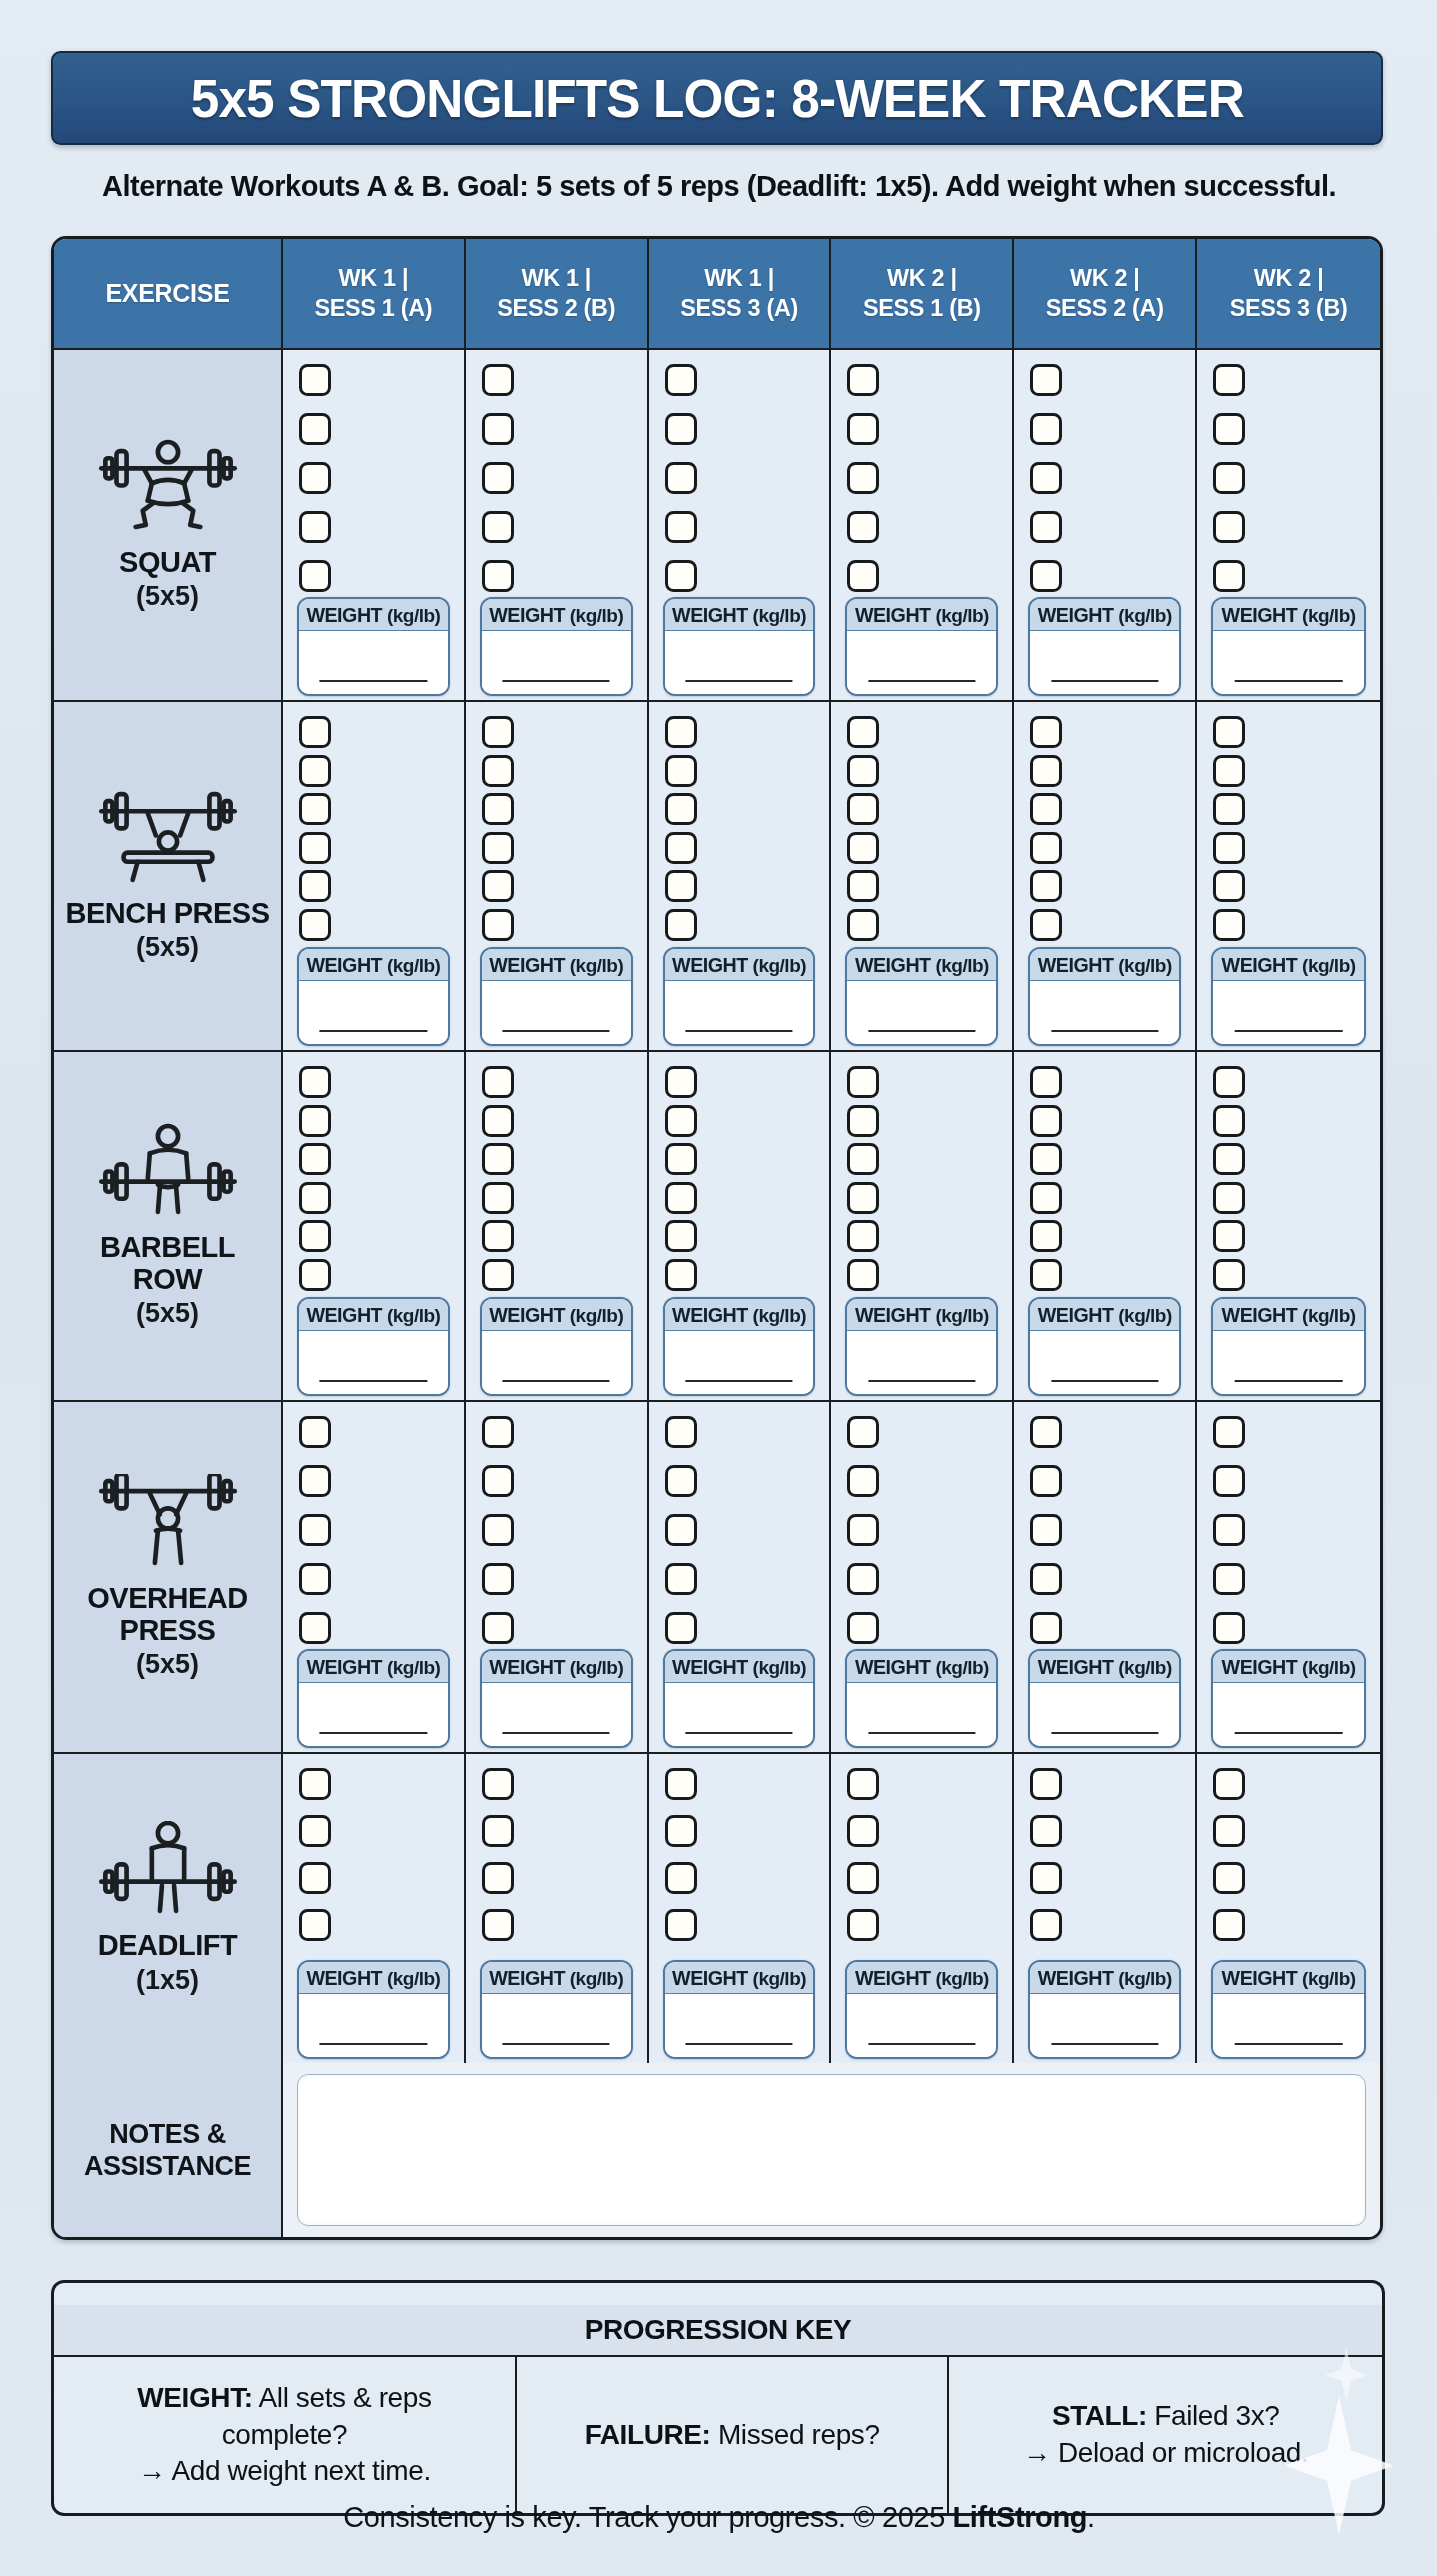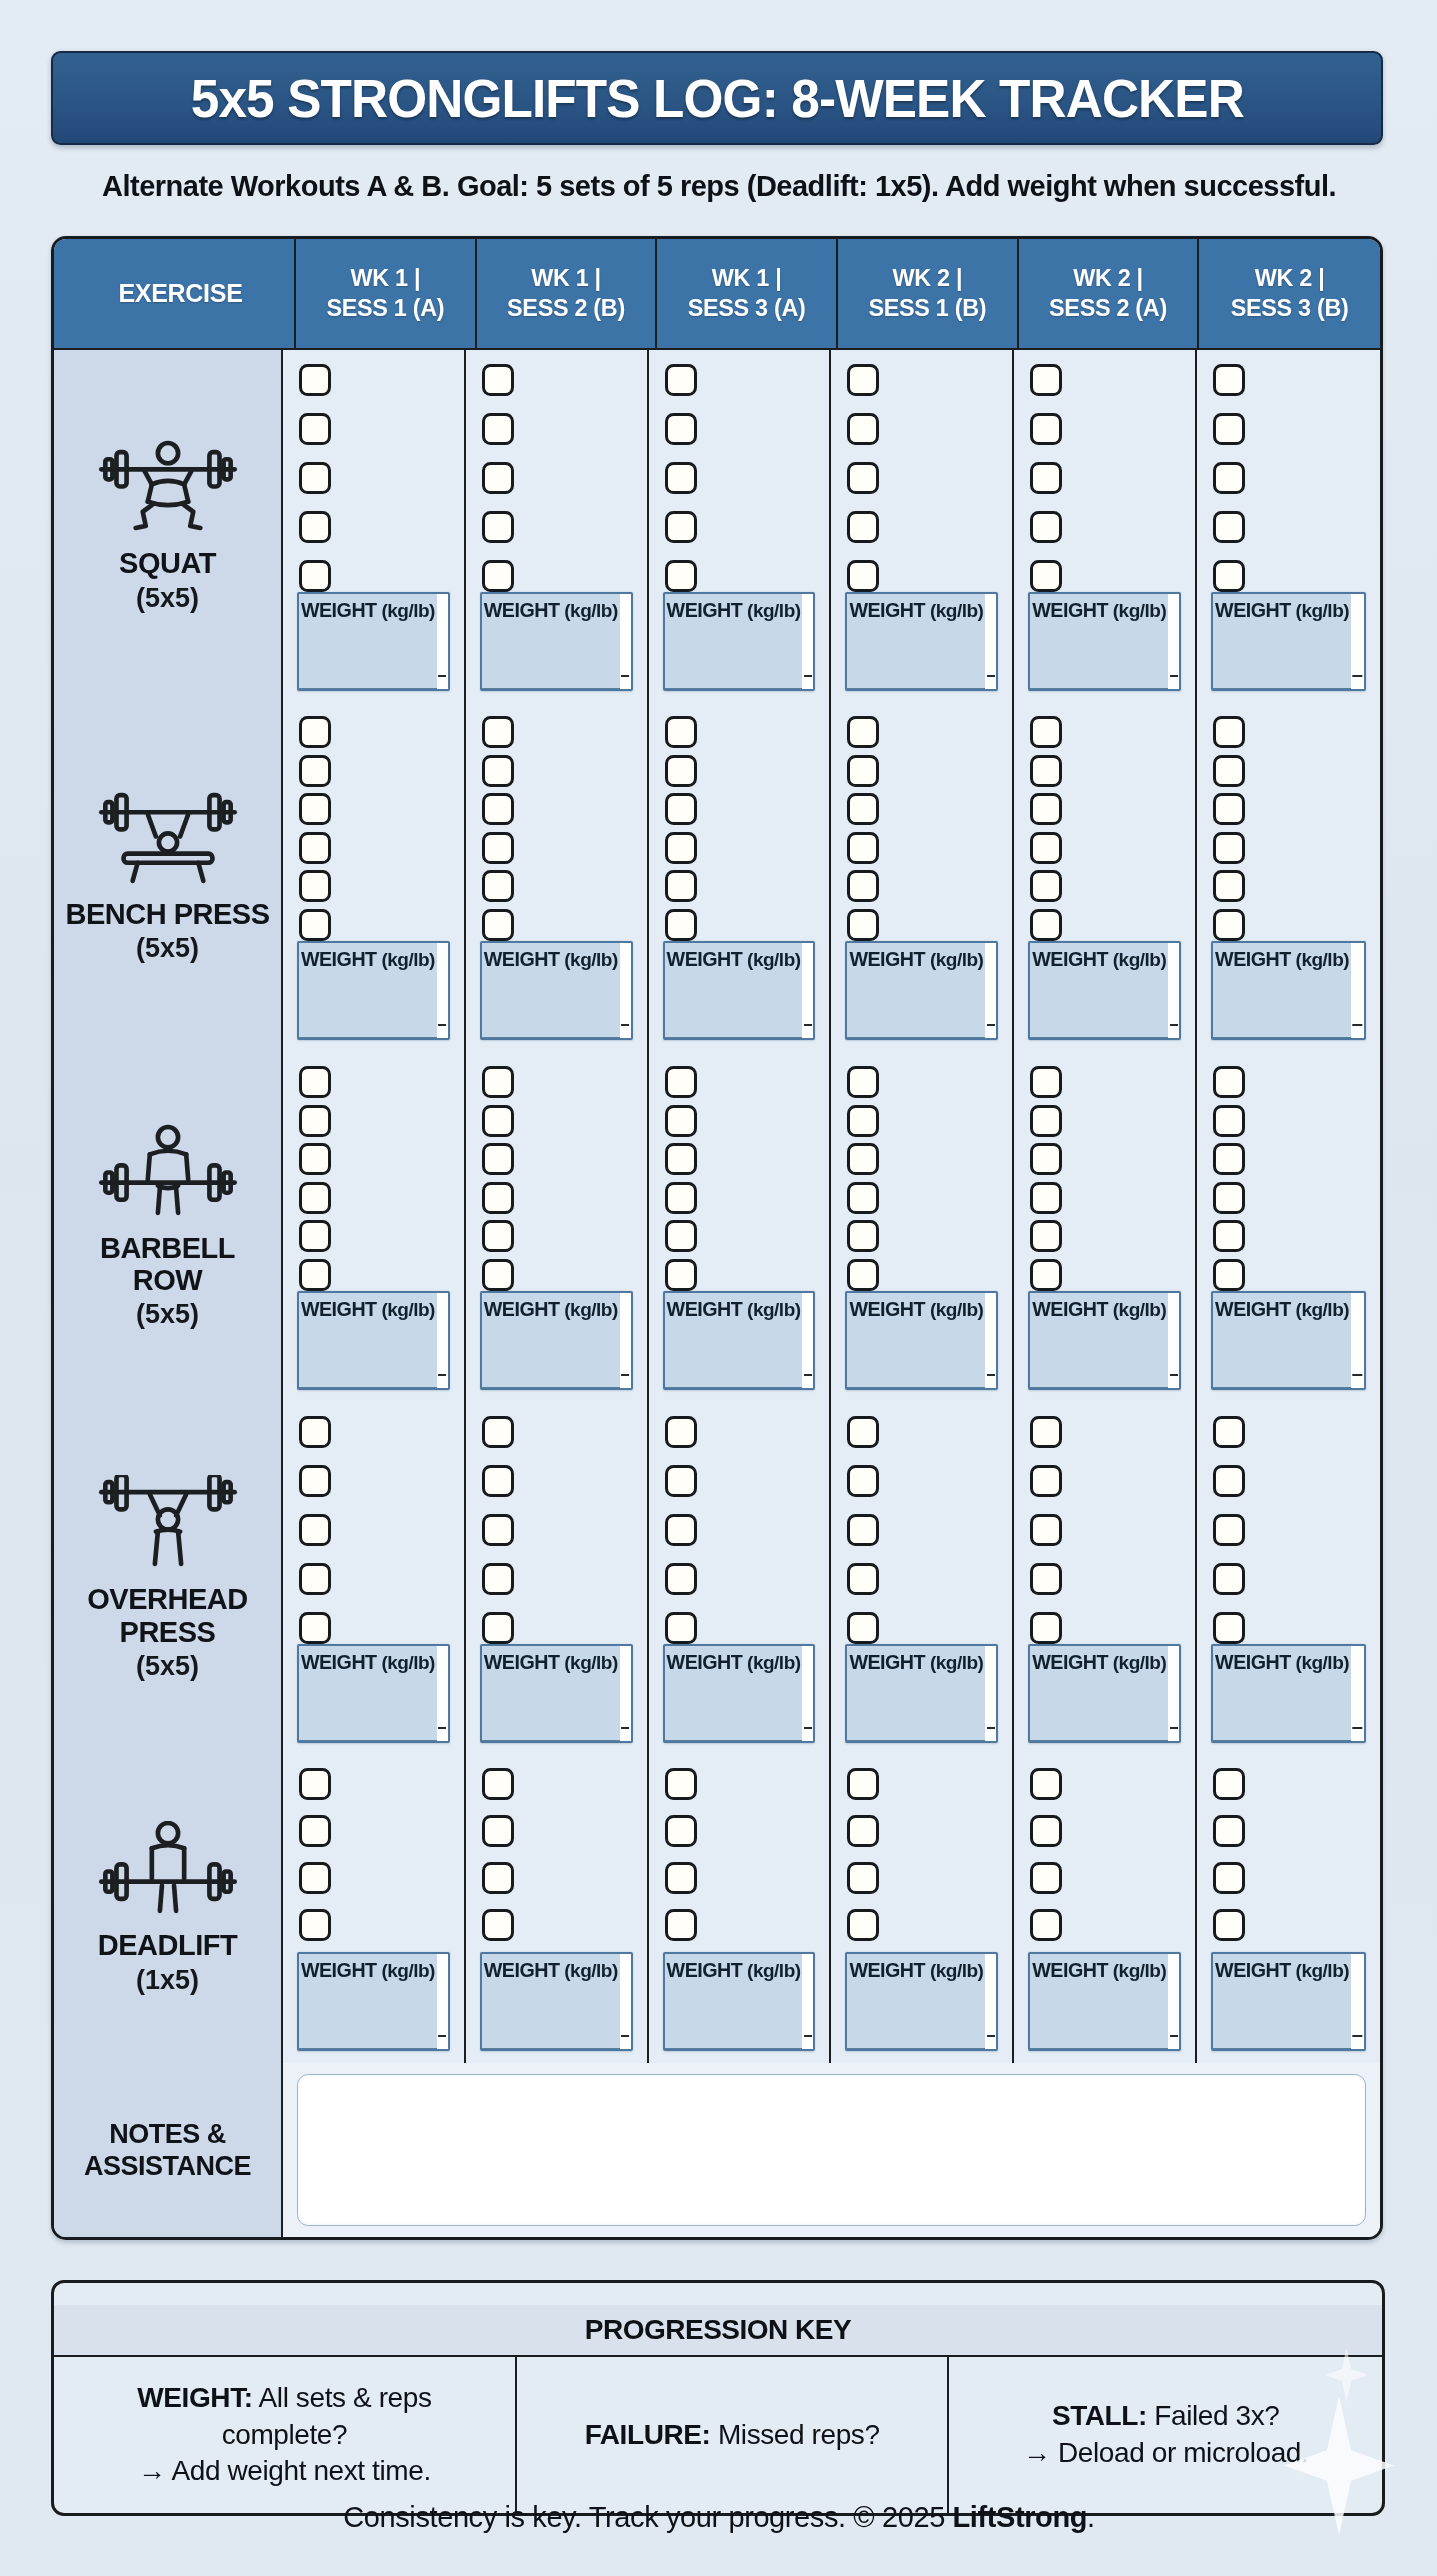--- a/index.html
+++ b/index.html
@@ -28,35 +28,35 @@
   
   .log-table{
     position:absolute;left:51px;top:236px;width:1326px;
     border:3.7px solid #191c1f;border-radius:15px;overflow:hidden;
     background:#e4edf6;box-shadow:0 2.8px 4.7px rgba(20,40,70,.2);
   }
   .t-row{display:grid;grid-template-columns:229px repeat(6,1fr);border-bottom:2.8px solid #1b1e21;}
   .t-row:last-child{border-bottom:none;}
   .cell{border-right:2.8px solid #1b1e21;position:relative;}
   .cell:last-child{border-right:none;}
-  .head-row{height:109px;background:#3d74a8;padding-left:13px;}
+  .head-row{height:109px;background:#3d74a8;}
   .h-cell{display:flex;flex-direction:column;align-items:center;justify-content:center;
     color:#fff;font-weight:700;font-size:23.4px;line-height:1.25;letter-spacing:-0.3px;
     text-shadow:0 0.9px 1.9px rgba(0,0,0,.25);}
   .h-cell.first{font-size:25px;}
   .ex-cell{background:#cdd9e8;display:flex;flex-direction:column;align-items:center;justify-content:center;padding:7.5px 9.4px;}
   .ex-cell svg{display:block;margin-bottom:11.2px;}
   .ex-name{font-size:29px;font-weight:800;letter-spacing:-0.5px;color:#101418;text-align:center;line-height:1.12;}
   .ex-scheme{font-size:27px;font-weight:700;color:#15191e;margin-top:2.8px;}
   .s-cell{background:#e4edf6;display:flex;flex-direction:column;}
   .cb-stack{display:flex;flex-direction:column;gap:var(--cbgap,17px);padding:14px 0 0 16px;}
   .cb{width:32px;height:32px;border:3.7px solid #171a1d;border-radius:8.4px;background:#fffef9;box-sizing:border-box;}
   .weight-box{
-    margin:auto 14px 12px 14px;height:95px;border:2.8px solid #4e789f;border-radius:2px;
-    overflow:hidden;background:#ffffff;display:flex;flex-direction:row;
+    margin:auto 14px 4px 14px;height:95px;border:2.8px solid #4e789f;border-radius:12px;
+    overflow:hidden;background:#ffffff;display:flex;flex-direction:column;
     box-shadow:0 0.9px 1.9px rgba(30,60,90,.2);
   }
   .weight-head{background:#c7d8e8;border-bottom:1.9px solid #57809f;text-align:center;
     padding:4.7px 1.9px 3.7px;font-size:19.7px;color:#12202e;white-space:nowrap;letter-spacing:-0.5px;}
   .weight-head b{font-weight:800;}
   .weight-head .unit{font-weight:600;font-size:19px;}
   .weight-entry{flex:1;position:relative;background:#fff;}
   .wline{position:absolute;left:50%;transform:translateX(-50%);bottom:12px;width:72%;border-bottom:2.8px solid #25282b;}
   
   .notes-row{height:174px;}

